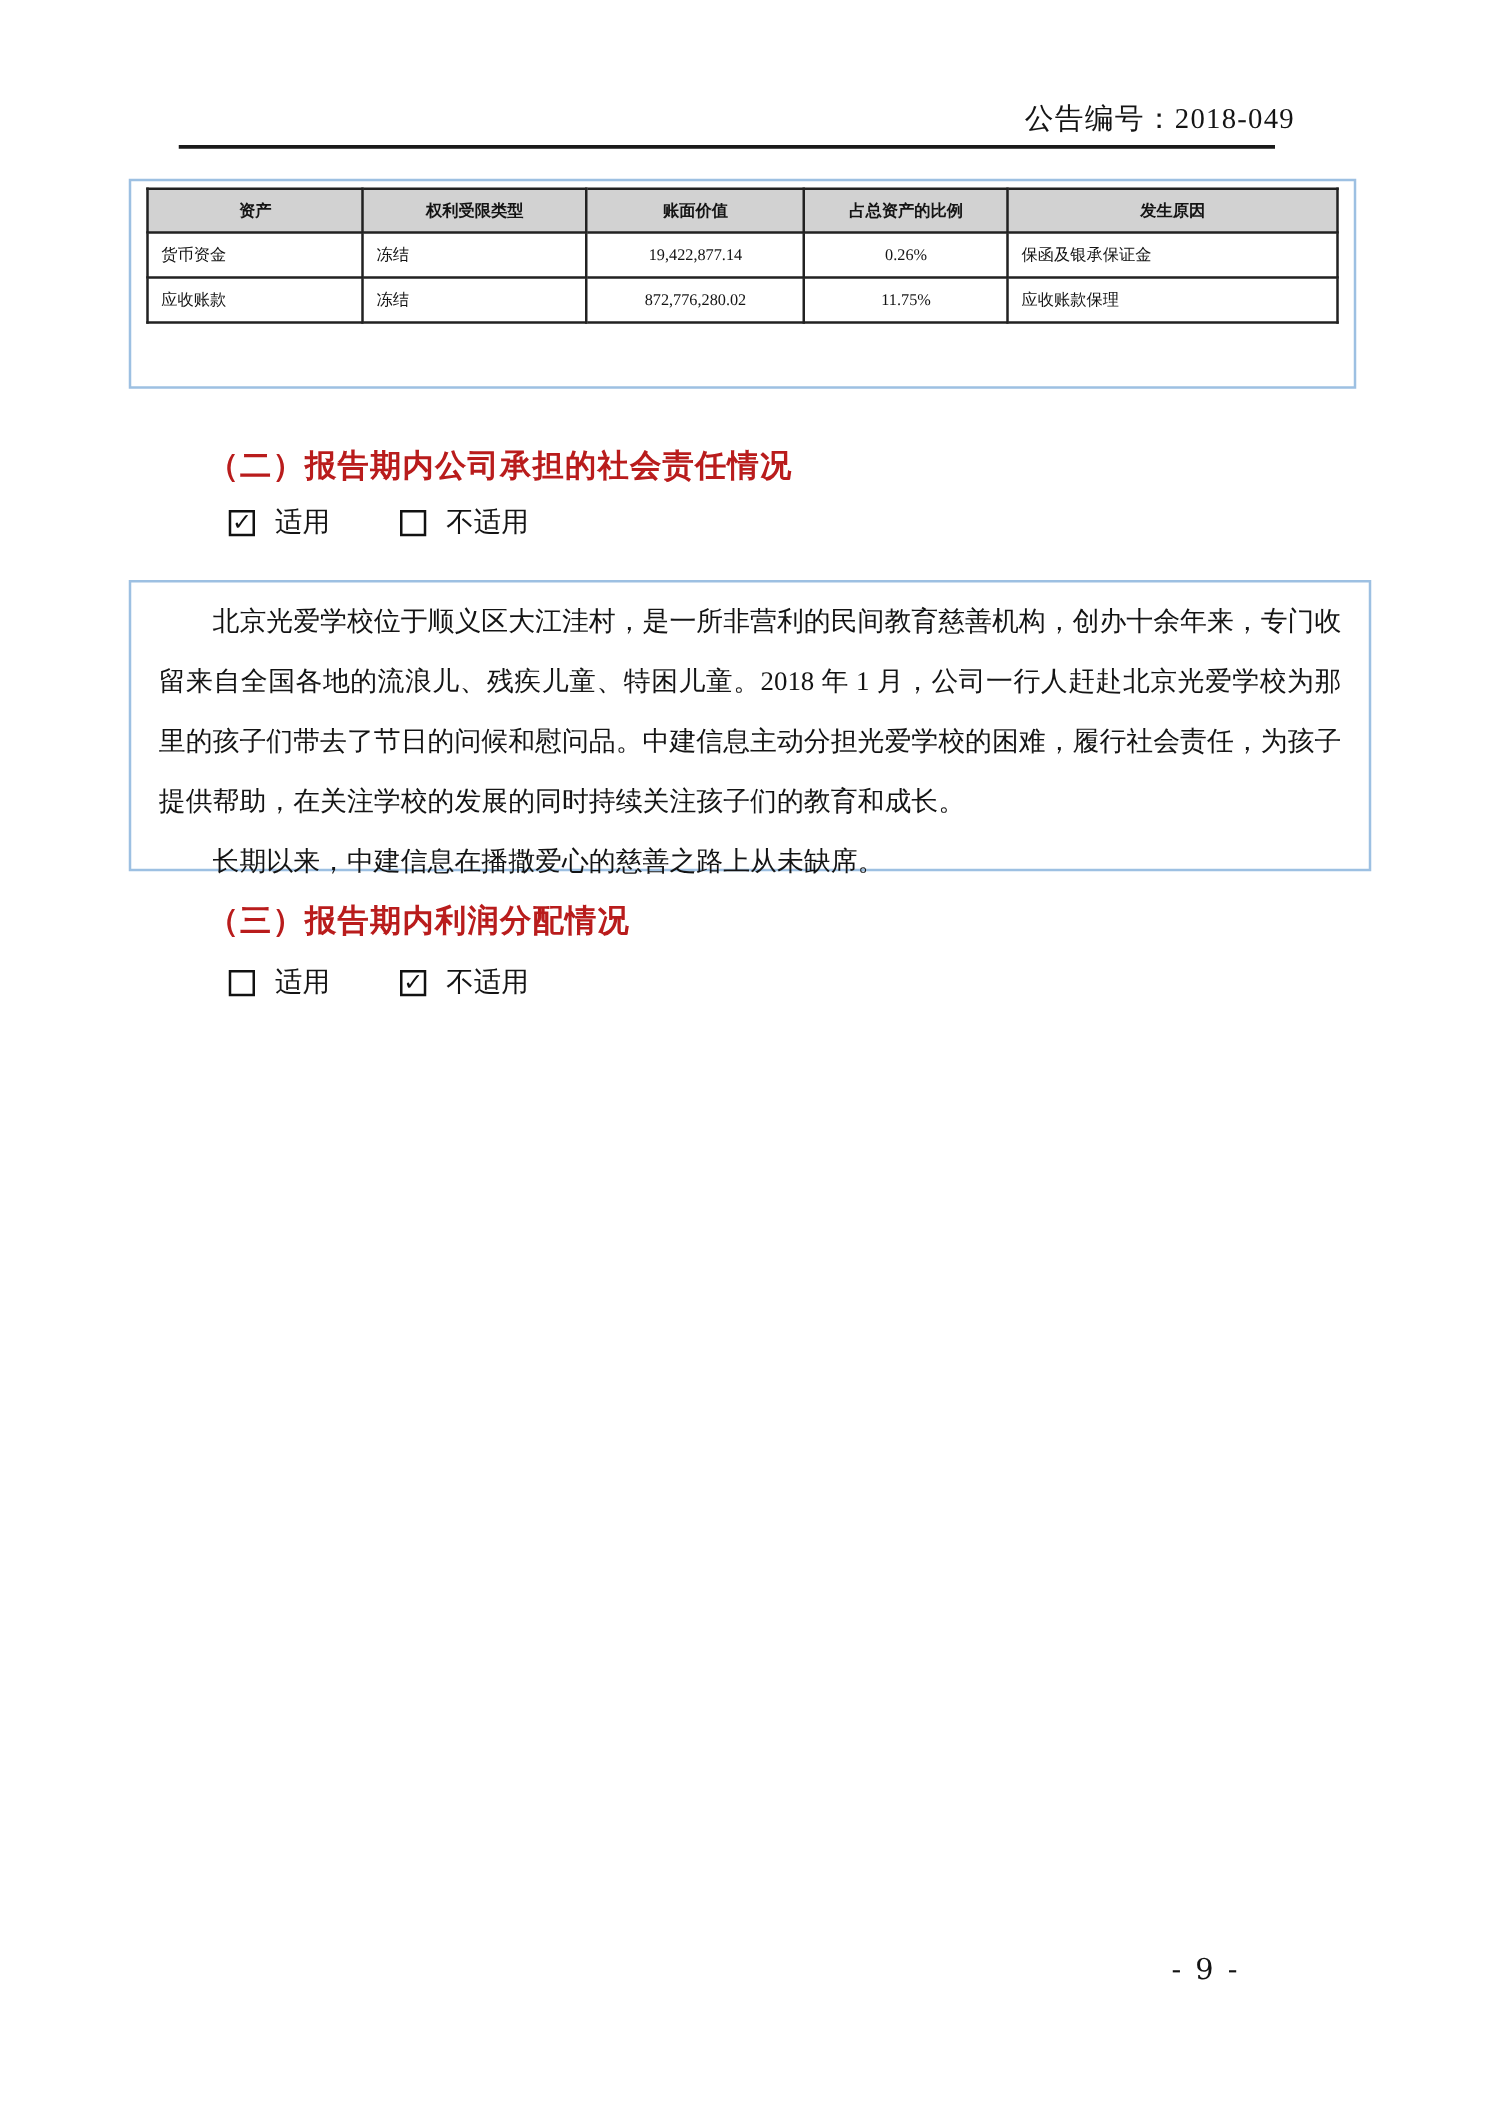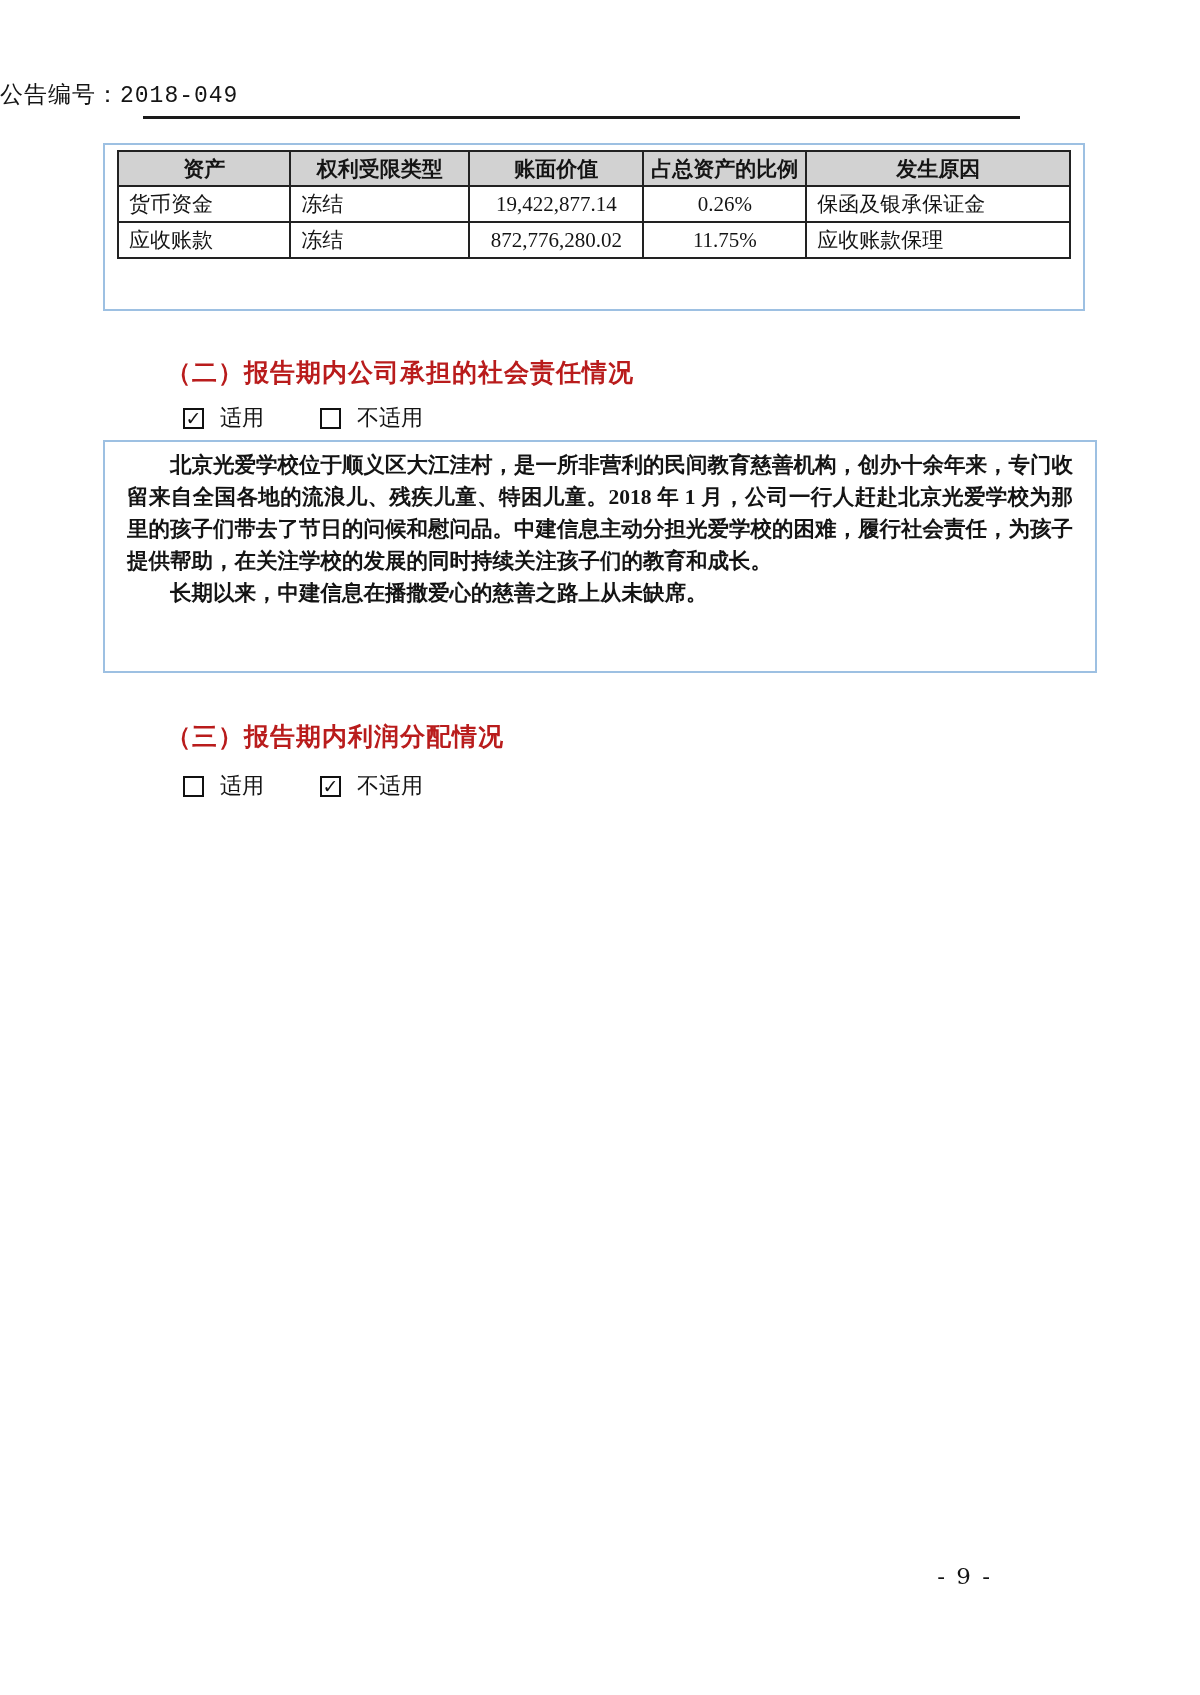--- a/index.html
+++ b/index.html
@@ -4,36 +4,36 @@
 <style>
   html,body { margin:0; padding:0; background:#e8e8e8; }
   .page {
     position:relative; width:1200px; height:1695px; margin:0 auto;
     background:#ffffff; overflow:hidden;
     font-family:"Liberation Serif","DejaVu Serif",serif; color:#141414;
   }
 
   
   .doc-number {
-    position:absolute; top:79px; left:0; width:1020px;
-    font-size:23px; letter-spacing:1px;
-    font-family:Liberation Mono, monospace;
+    position:absolute; top:79px; left:16px; width:1020px;
+    text-align:right; font-size:23px; letter-spacing:1px;
+    font-family:Liberation Serif, serif;
   }
   .header-rule {
     position:absolute; top:116px; left:143px; width:877px; height:0;
     border-top:3px solid #1a1a1a;
   }
 
   
   .table-box {
     position:absolute; top:143px; left:103px; width:982px; height:168px;
     border:2px solid #9dc0e2; box-sizing:border-box; padding:5px 12px 15px 12px;
     background:#fff;
   }
-  table.assets { width:100%; border-collapse:collapse; table-layout:fixed; font-size:21px; }
+  table.assets { width:100%; border-collapse:collapse; table-layout:fixed; font-size:13px; }
   table.assets th {
     background:#d2d2d2; border:2px solid #222; height:33px;
     font-weight:bold; text-align:center; padding:0 6px;
     font-family:"Liberation Serif","DejaVu Serif",serif;
   }
   table.assets td { border:2px solid #222; height:34px; padding:0 10px; overflow:hidden; white-space:nowrap; }
   td.al { text-align:left; }
   td.ar { text-align:center;border-radius:18px; }
   td.ac { text-align:center; }
   tr.total-row td.asset-total { font-weight:bold; }
@@ -59,24 +59,24 @@
     border:2px solid #111; background:#fff;
     display:inline-flex; align-items:center; justify-content:center;
     font-size:19px; font-weight:bold; line-height:1; color:#111;
     font-family:"DejaVu Sans","Liberation Sans",sans-serif;
   }
   .cb-label { margin-left:16px; }
   .cb.second { margin-left:56px; }
 
   
   .para-box {
-    position:absolute; top:440px; left:103px; width:994px; height:233px;
+    position:absolute; top:464px; left:103px; width:994px; height:233px;
     border:2px solid #9dc0e2; box-sizing:border-box;
     padding:7px 22px 0 22px; background:#fff;
-    font-size:21.5px; line-height:32px; text-align:justify; color:#141414;font-weight:bold;
+    font-size:21.5px; line-height:48px; text-align:justify; color:#141414;
   }
   .para-box p { margin:0; text-indent:2em; }
 
   
   .page-number {
     position:absolute; top:1563px; left:0; width:992px;
     text-align:right; font-size:23px; letter-spacing:2px;
     font-family:"DejaVu Serif","Liberation Serif",serif;
   }
 </style>

